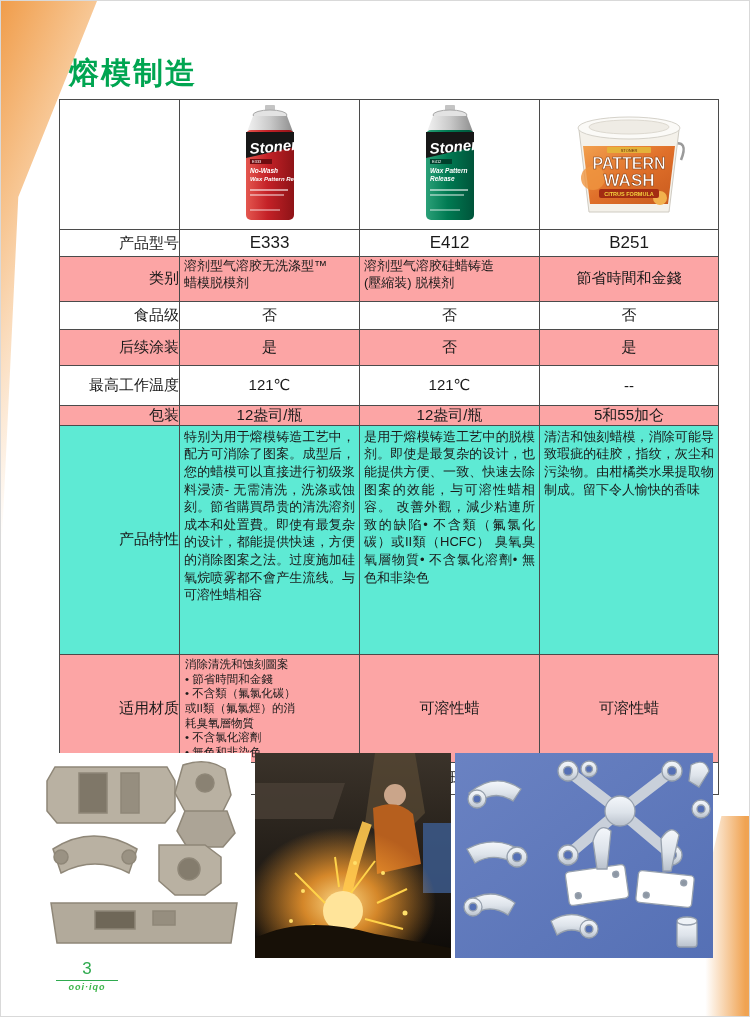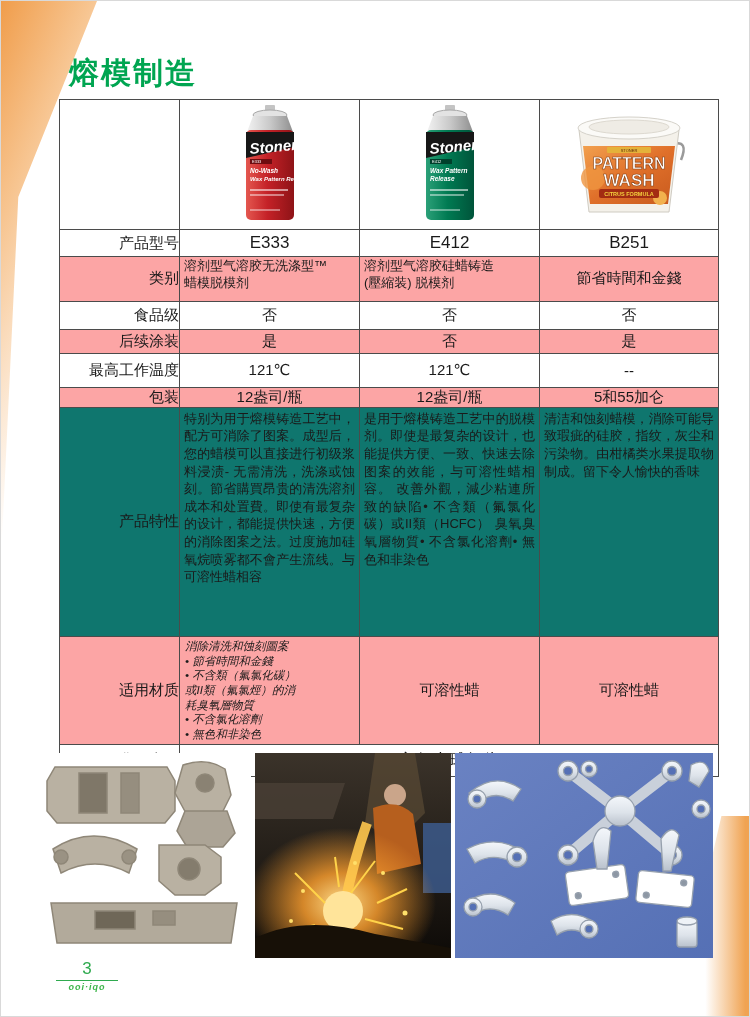--- a/index.html
+++ b/index.html
@@ -28,31 +28,30 @@
   table.spec {
     position:absolute; left:58px; top:98px;
     border-collapse:collapse; table-layout:fixed;
     width:659px; background:#fff;
   }
   table.spec td { border:1.5px solid #4b4b4b; color:#1a1a1a; overflow:hidden; }
   td.lbl { text-align:right; font-size:15px; width:120px; }
   td.val { text-align:center; font-size:15px; }
   td.model { font-size:17px; }
   .row-purple td { background:#fca5a5; }
-  .row-teal td { background:#0f766e; }
+  .row-teal td { background:#5eead4; }
   .pre { white-space:pre-line; }
   td.cat-left { text-align:left; font-size:13px; line-height:1.3; padding:1px 3px 9px 4px; }
   td.feat {
     vertical-align:top; text-align:justify; font-size:13px; line-height:1.355;
     padding:2px 4px 0 4px;
   }
   td.mat-list {
     vertical-align:middle; text-align:left; font-size:11.5px; line-height:1.28;
     padding:2px 3px 2px 5px;
-    font-style:italic;
   }
   td.imgcell { background:#fff; text-align:center; vertical-align:middle; height:130px; }
   
   .photos { position:absolute; left:42px; top:752px; display:flex; gap:4px; }
   .photo { width:196px; height:205px; flex:0 0 auto; }
   .photo svg { display:block; }
   
   .footer { position:absolute; left:55px; top:958px; width:62px; text-align:center; }
   .footer .num { color:#2faa4f; font-size:17px; }
   .footer .rule { border-top:1.5px solid #2faa4f; margin:1px 0 1px 0; }
@@ -172,28 +171,28 @@
     <td class="val">節省時間和金錢</td>
   </tr>
 
   <tr style="height:28px">
     <td class="lbl">食品级</td>
     <td class="val">否</td>
     <td class="val">否</td>
     <td class="val">否</td>
   </tr>
 
-  <tr class="row-purple" style="height:24px">
+  <tr class="row-purple" style="height:36px">
     <td class="lbl">后续涂装</td>
     <td class="val">是</td>
     <td class="val">否</td>
     <td class="val">是</td>
   </tr>
 
-  <tr style="height:34px">
+  <tr style="height:40px">
     <td class="lbl">最高工作温度</td>
     <td class="val">121℃</td>
     <td class="val">121℃</td>
     <td class="val">--</td>
   </tr>
 
   <tr class="row-purple" style="height:20px">
     <td class="lbl">包装</td>
     <td class="val">12盎司/瓶</td>
     <td class="val">12盎司/瓶</td>

